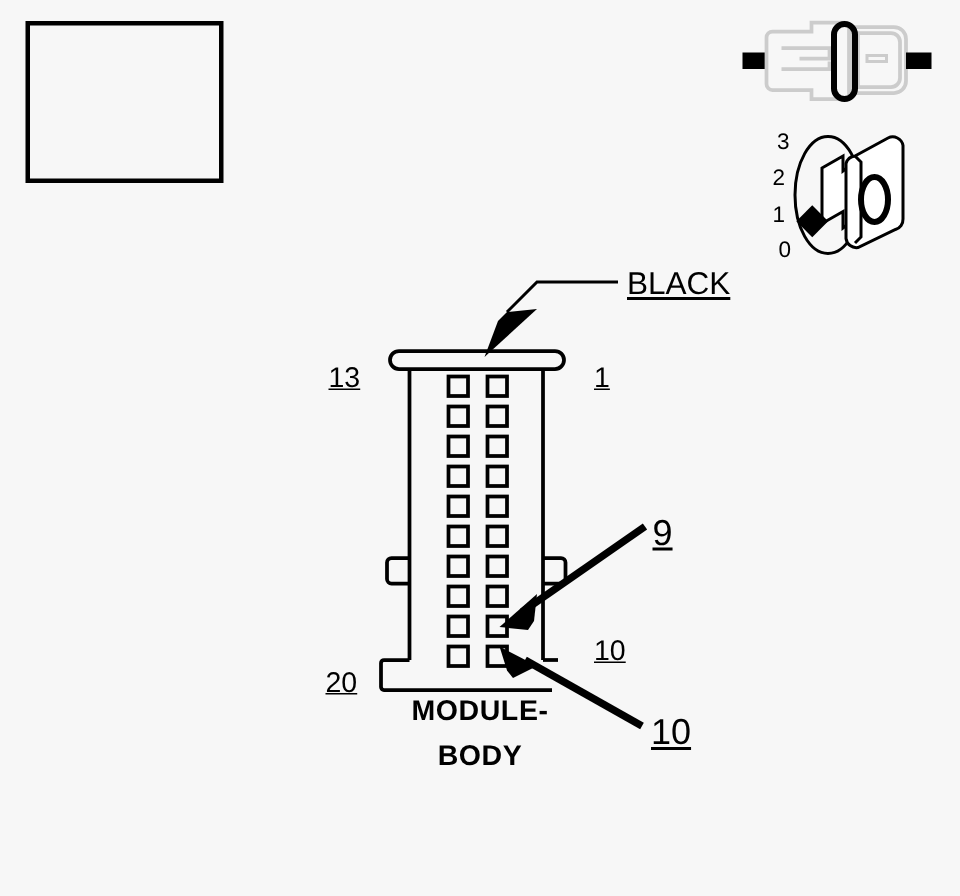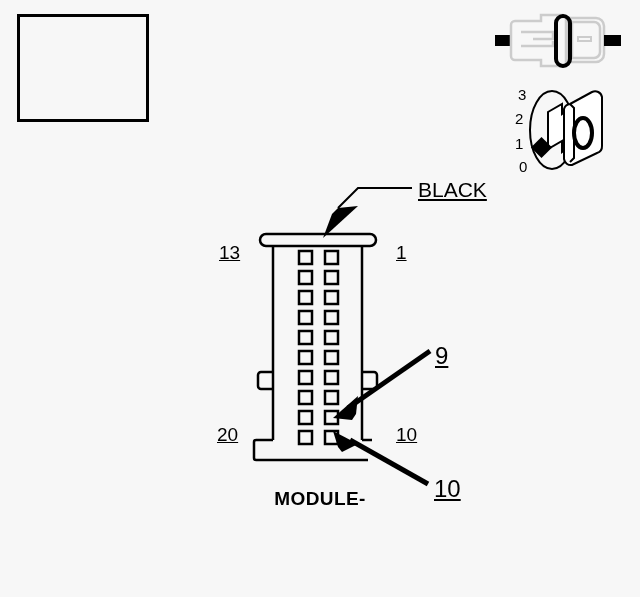--- a/index.html
+++ b/index.html
@@ -41,29 +41,29 @@
     position: absolute;
     font-family: "Liberation Sans", sans-serif;
     color: #000;
     white-space: nowrap;
     line-height: 1;
     text-decoration: underline;
   }
   .lbl-black   { left: 418px; top: 179px; font-size: 21px; }
   .lbl-pin11   { left: 219px; top: 243px; font-size: 19px; }
   .lbl-pin1    { left: 396px; top: 243px; font-size: 19px; }
-  .lbl-pin20   { left: 217px; top: 425px; font-size: 19px; text-align: center; }
+  .lbl-pin20   { left: 217px; top: 446px; font-size: 19px; text-align: center; }
   .lbl-pin10   { left: 396px; top: 425px; font-size: 19px; }
   .lbl-call9   { left: 435px; top: 344px; font-size: 24px; }
   .lbl-call10  { left: 434px; top: 477px; font-size: 24px; }
 
   .caption {
     position: absolute;
     left: 180px;
-    top: 484px;
+    top: 460px;
     width: 280px;
     text-align: center;
     font-size: 19px;
     font-weight: bold;
     letter-spacing: 0.4px;
     line-height: 30px;
   }
 
   
   .key-digit {
@@ -189,18 +189,19 @@
 <div class="lbl lbl-pin11">13</div>
 <div class="lbl lbl-pin1">1</div>
 <div class="lbl lbl-pin20">20</div>
 <div class="lbl lbl-pin10">10</div>
 
 <div class="lbl lbl-call9">9</div>
 <div class="lbl lbl-call10">10</div>
 
 <div class="caption">
   <div>MODULE-</div>
+  <div>BODY</div>
 </div>
 
 <div class="key-digit kd3">3</div>
 <div class="key-digit kd2">2</div>
 <div class="key-digit kd1">1</div>
 <div class="key-digit kd0">0</div>
 
 </body></html>

